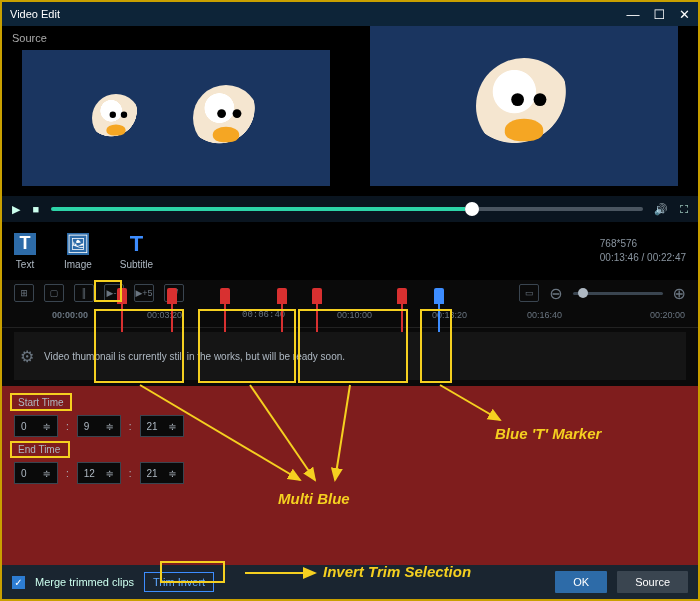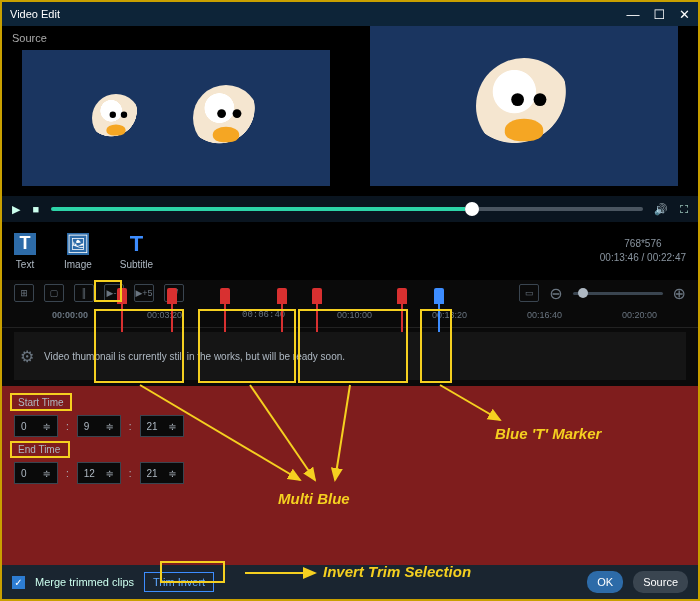--- a/index.html
+++ b/index.html
@@ -14,41 +14,41 @@
 .duck{width:60px;height:60px;background:radial-gradient(circle at 40% 35%,#fff 25%,#f5e6d0 26% 60%,transparent 61%);border-radius:50%;position:relative}
 .duck::after{content:"";position:absolute;width:24px;height:14px;background:#f5a623;border-radius:50% 50% 40% 40%;top:38px;left:18px}
 .duck::before{content:"";position:absolute;width:8px;height:8px;background:#000;border-radius:50%;top:22px;left:22px;box-shadow:14px 0 0 #000}
 .playbar{height:26px;background:#0a1520;display:flex;align-items:center;padding:0 10px;gap:12px}
 .playbar .track{flex:1;height:4px;background:linear-gradient(90deg,#2dd4a8 0%,#2dd4a8 70%,#4a5560 70%);border-radius:2px;position:relative}
 .playbar .knob{position:absolute;left:70%;top:-5px;width:14px;height:14px;background:#fff;border-radius:50%}
 .pbtn{color:#cfe;font-size:11px;cursor:pointer}
 .toolbar{height:58px;background:#000;display:flex;align-items:center;padding:0 12px;gap:28px;color:#aeb8c2;font-size:10px}
 .tbtn{display:flex;flex-direction:column;align-items:center;gap:4px}
 .tbtn .ic{width:22px;height:22px;display:flex;align-items:center;justify-content:center;font-size:18px}
-.info{margin-left:auto;text-align:center;color:#8a95a0;font-size:10px;line-height:1.4}
+.info{margin-left:auto;text-align:left;color:#8a95a0;font-size:10px;line-height:1.4}
 .editbar{height:26px;background:#0a0a0a;display:flex;align-items:center;padding:0 12px;gap:10px;color:#6a7580}
 .editbar .spacer{flex:1}
 .ebtn{width:20px;height:18px;border:1px solid #3a4550;border-radius:2px;display:flex;align-items:center;justify-content:center;font-size:9px}
 .zoom-track{width:90px;height:3px;background:#3a4550;border-radius:2px;position:relative}
 .zoom-track .zk{position:absolute;left:5px;top:-4px;width:10px;height:10px;background:#aeb8c2;border-radius:50%}
 .timeline{height:80px;background:#0a0a0a;position:relative}
 .ruler{height:22px;position:relative;color:#6a7580;font-size:9px;border-bottom:1px solid #222}
 .tick{position:absolute;top:4px}
 .track-area{height:48px;background:#151515;margin:4px 12px 0;position:relative;display:flex;align-items:center}
 .track-msg{color:#aeb8c2;font-size:10px;padding-left:30px}
 .trim-marker{position:absolute;top:-18px;width:10px;height:16px;background:#d83030;border-radius:2px 2px 0 0}
 .trim-marker.blue{background:#3d8dff}
 .trim-marker::after{content:"";position:absolute;left:4px;top:16px;width:2px;height:48px;background:inherit}
 .time-inputs{padding:8px 12px 0;color:#aeb8c2;font-size:10px}
 .ti-row{display:flex;align-items:center;gap:8px;margin:4px 0}
 .ti-label{width:56px;padding:3px 4px}
 .num-input{width:44px;height:22px;background:#0a0a0a;border:1px solid #3a4550;color:#aeb8c2;display:flex;align-items:center;justify-content:space-between;padding:0 6px;font-size:10px}
 .footer{position:absolute;bottom:2px;left:2px;right:2px;height:34px;background:#1a2530;display:flex;align-items:center;padding:0 10px;gap:10px;color:#cfe;font-size:11px}
 .chk{width:13px;height:13px;background:#2d7dd2;display:flex;align-items:center;justify-content:center;color:#fff;font-size:10px}
-.fbtn{padding:5px 10px;background:#2d6ba8;color:#fff;border-radius:10px;font-size:11px}
+.fbtn{padding:5px 18px;background:#2d6ba8;color:#fff;border-radius:1px;font-size:11px}
 .fbtn.secondary{background:#3a4550}
 .footer .fspacer{flex:1}
 .annot{position:absolute;pointer-events:none;color:#f5d020;font-style:italic;font-weight:bold;font-size:15px;z-index:100}
 .arrow{position:absolute;pointer-events:none;z-index:99}
 .hl{position:absolute;border:2px solid #f5d020;pointer-events:none;z-index:98}
 </style>
 </head>
 <body>
 
 <div class="window">
@@ -122,21 +122,21 @@
   </div>
 
   <div class="timeline">
     <div class="ruler" id="ruler">
         <span class="tick" style="left: 50px; font-weight: bold;">00:00:00</span>
         <span class="tick" style="left: 145px;">00:03:20</span>
         <span class="tick" style="left: 240px; font-family: Liberation Mono, monospace;">00:06:40</span>
         <span class="tick" style="left: 335px;">00:10:00</span>
         <span class="tick" style="left: 430px;">00:13:20</span>
         <span class="tick" style="left: 525px;">00:16:40</span>
-        <span class="tick" style="left: 620px;">00:20:00</span>
+        <span class="tick" style="left: 648px;">00:20:00</span>
       </div>
     <div class="trim-marker" style="left:115px"></div>
     <div class="trim-marker" style="left:165px"></div>
     <div class="trim-marker" style="left:218px"></div>
     <div class="trim-marker" style="left:275px"></div>
     <div class="trim-marker" style="left:310px"></div>
     <div class="trim-marker" style="left:395px"></div>
     <div class="trim-marker blue" style="left:432px"></div>
     <div class="track-area">
       <span style="position:absolute;left:6px;color:#6a7580">⚙</span>

